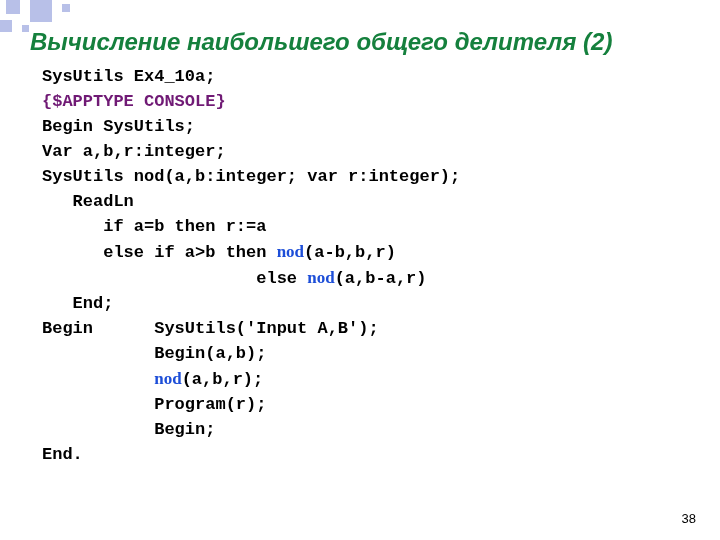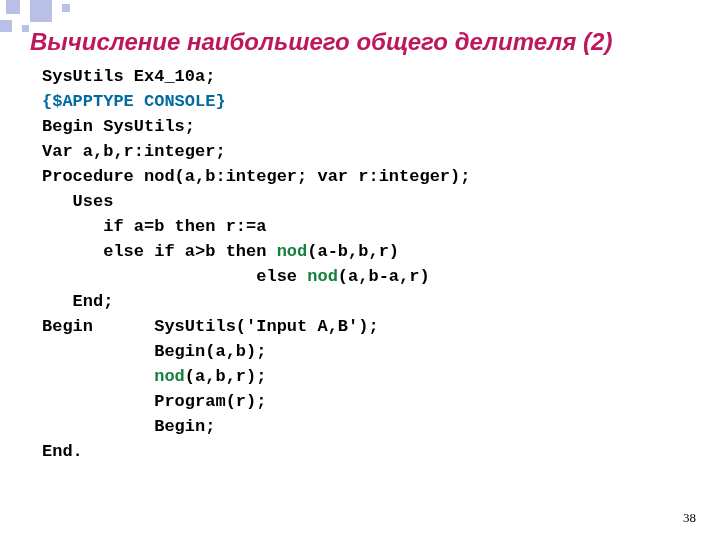--- a/index.html
+++ b/index.html
@@ -24,63 +24,63 @@
     background: #b8c0e8;
   }
   .title {
     position: absolute;
     top: 28px;
     left: 30px;
     right: 20px;
     font-size: 24px;
     font-weight: bold;
     font-style: italic;
-    color: #be185d;
+    color: #15803d;
   }
   .code-area {
     position: absolute;
     top: 64px;
     left: 42px;
     font-family: "Courier New", monospace;
     font-size: 17px;
     line-height: 25px;
     font-weight: bold;
     color: #000;
     white-space: pre;
   }
-  .comment { color: #0369a1; }
-  .call { color: #15803d; }
+  .comment { color: #701a75; }
+  .call { color: #1d4ed8; font-family: Liberation Serif, serif; }
   .slide-num {
     position: absolute;
     right: 24px;
     bottom: 14px;
     font-size: 13px;
-    font-family: Liberation Serif, serif;
+    font-family: Liberation Sans, sans-serif;
     color: #000;
   }
 </style>
 </head>
 <body>
 
 <div class="corner-deco">
   <div class="sq" style="left:6px; top:0; width:14px; height:14px;"></div>
   <div class="sq" style="left:30px; top:0; width:22px; height:22px;"></div>
   <div class="sq" style="left:62px; top:4px; width:8px; height:8px;"></div>
   <div class="sq" style="left:0px; top:20px; width:12px; height:12px;"></div>
   <div class="sq" style="left:22px; top:25px; width:7px; height:7px;"></div>
 </div>
 
 <div class="title">Вычисление наибольшего общего делителя (2)</div>
 
 <div class="code-area"><span>SysUtils Ex4_10a;</span>
 <span class="comment">{$APPTYPE CONSOLE}</span>
 <span>Begin SysUtils;</span>
 <span>Var a,b,r:integer;</span>
-<span>Procedure nod(a,b:integer; var r:integer);</span>
-<span>   Uses</span>
+<span>SysUtils nod(a,b:integer; var r:integer);</span>
+<span>   ReadLn</span>
 <span>      if a=b then r:=a</span>
 <span>      else if a&gt;b then </span><span class="call">nod</span><span>(a-b,b,r)</span>
 <span>                     else </span><span class="call">nod</span><span>(a,b-a,r)</span>
 <span>   End;</span>
 <span>Begin      SysUtils('Input A,B');</span>
 <span>           Begin(a,b);</span>
 <span>           </span><span class="call">nod</span><span>(a,b,r);</span>
 <span>           Program(r);</span>
 <span>           Begin;</span>
 <span>End.</span></div>

